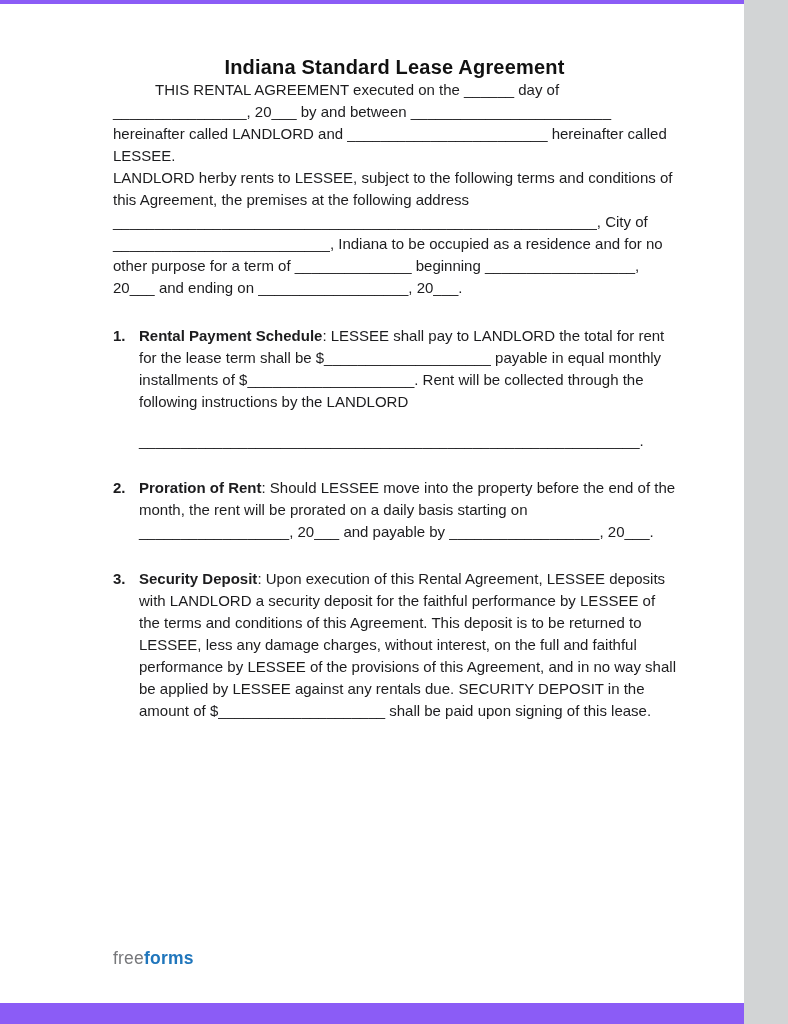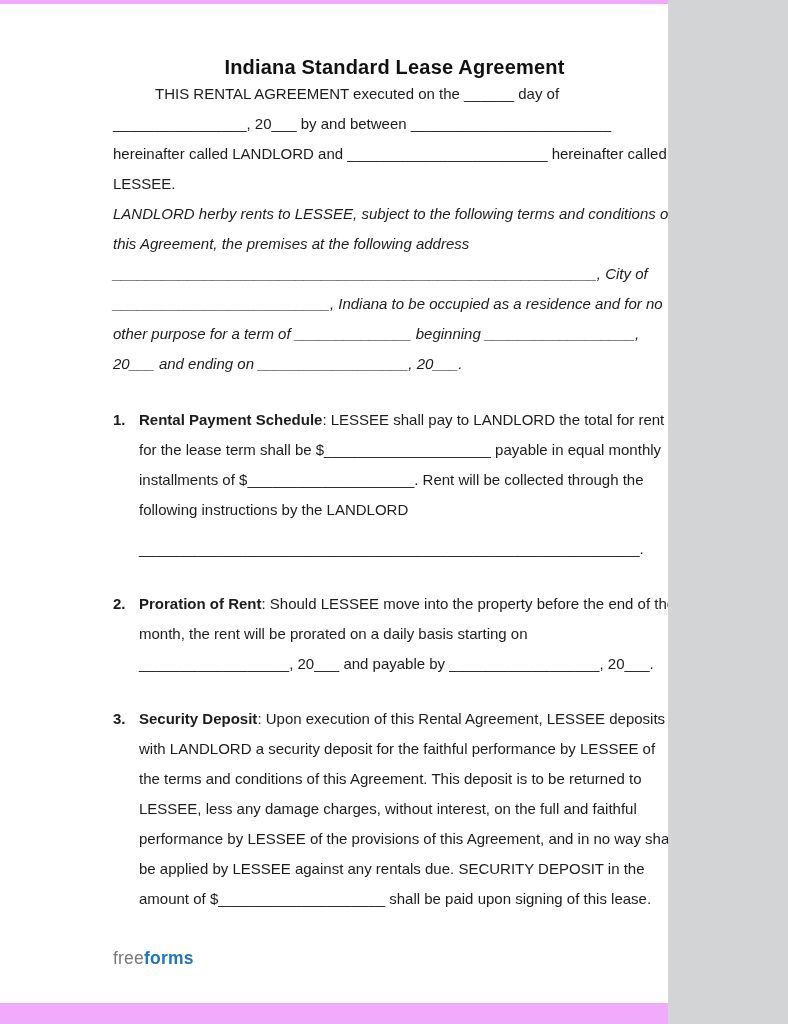--- a/index.html
+++ b/index.html
@@ -1,23 +1,23 @@
 <!DOCTYPE html>
 <html><head>
 <meta charset="utf-8">
 <style>
   html, body {
     margin: 0;
     padding: 0;
     background: #d2d4d5;
   }
   .viewer {
-    width: 668px;
+    width: 744px;
     height: 1024px;
-    background: #f0abfc;
+    background: #8b5cf6;
     position: relative;
     overflow: hidden;
     font-family: "Liberation Sans", "DejaVu Sans", sans-serif;
   }
   .page {
     position: absolute;
     top: 4px;
     left: 0;
     width: 788px;
     height: 999px;
@@ -37,32 +37,31 @@
     margin: 0;
     letter-spacing: 0.2px;
   }
   .doc-subtitle {
     font-size: 11.5px;
     color: #1c1c1e;
     margin: 3px 0 0 0;
   }
   .body-text {
     font-size: 15px;
-    line-height: 30px;
+    line-height: 22px;
   }
   p.para {
     margin: 0;
   }
   .para-intro {
     margin-top: 37px;
     text-indent: 42px;
   }
   .para-premises {
     margin-top: 29px;
-    font-style: italic;
   }
   .clause-list {
     margin-top: 26px;
   }
   .clause {
     display: flex;
     margin-bottom: 25px;
   }
   .clause:last-child {
     margin-bottom: 0;
@@ -74,21 +73,21 @@
   }
   .clause-body {
     flex: 1;
     min-width: 0;
     overflow-wrap: break-word;
   }
   .clause-heading {
     font-weight: bold;
   }
   .fill-line {
-    margin-top: 9px;
+    margin-top: 17px;
   }
   .footer-logo {
     position: absolute;
     left: 113px;
     bottom: 34px;
     font-size: 17.5px;
     letter-spacing: 0.2px;
     text-align: right;
   }
   .brand-free {

